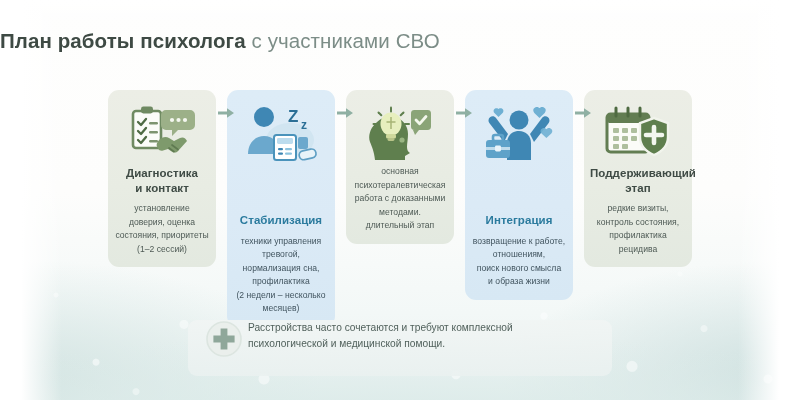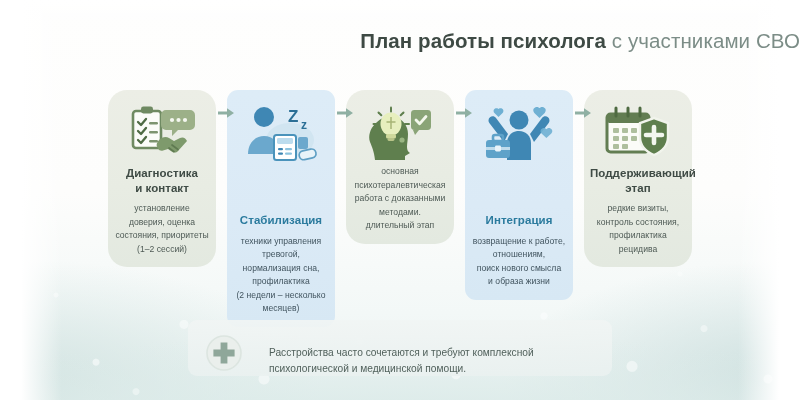--- a/index.html
+++ b/index.html
@@ -48,35 +48,35 @@
     position:absolute; top:0; bottom:0; width:62px; z-index:3; pointer-events:none;
   }
   .bg-edge-l{ left:0;  background:linear-gradient(90deg,#ffffff 0%,#ffffff 34%, rgba(255,255,255,0) 100%); }
   .bg-edge-r{ right:0; background:linear-gradient(270deg,#ffffff 0%,#ffffff 34%, rgba(255,255,255,0) 100%); }
   .bg-edge-t{ position:absolute; left:0; right:0; top:0; height:26px; z-index:3;
               background:linear-gradient(180deg,#ffffff 0%,rgba(255,255,255,0) 100%); pointer-events:none; }
 
   
   #title{
     position:absolute; top:28px; left:0; right:0; z-index:5;
-    text-align:right; font-size:20.5px; line-height:26px; white-space:nowrap;
+    text-align:left; font-size:20.5px; line-height:26px; white-space:nowrap;
   }
   #title .t-strong{ font-weight:bold; color:#3e4a44; letter-spacing:.1px; }
   #title .t-light { font-weight:normal; color:#7c8d87; letter-spacing:.1px; }
 
   
   #cards{
     position:absolute; top:90px; left:108px; width:584px; height:210px; z-index:5;
     display:flex; justify-content:space-between; align-items:flex-start;
   }
   .card{
     position:relative; width:108px; border-radius:11px;
     padding:11px 6px 12px; text-align:center;
   }
-  .card.green{ background:linear-gradient(180deg,#eceee6 0%,#e8ece3 55%,#e3e9e0 100%);border-radius:19px; }
+  .card.green{ background:linear-gradient(180deg,#eceee6 0%,#e8ece3 55%,#e3e9e0 100%); }
   .card.blue { background:linear-gradient(180deg,#ddecf7 0%,#dbeaf6 55%,#d7e8f4 100%); }
 
   .icon-wrap{ height:64px; display:flex; align-items:center; justify-content:center; }
   .icon-wrap svg{ display:block; }
 
   .card h3{
     font-size:11.5px; line-height:14.5px; font-weight:bold; margin:1px 0 7px;
     letter-spacing:.05px;
   }
   .card.green h3{ color:#3f4b45; }
@@ -92,21 +92,21 @@
   .arrow{
     position:absolute; top:107px; width:16px; height:12px; z-index:6;
   }
   .arrow svg{ display:block; }
 
   
   #banner{
     position:absolute; left:188px; top:320px; width:424px; height:56px; z-index:5;
     background:linear-gradient(180deg,rgba(241,245,244,.92) 0%, rgba(234,241,240,.9) 100%);
     border-radius:9px;
-    display:flex; align-items:flex-end; gap:26px; padding:0 17px;
+    display:flex; align-items:flex-start; gap:5px; padding:0 17px;
   }
   #banner .b-icon{ flex:0 0 auto; }
   #banner .b-text{ font-size:10.2px; line-height:15.5px; color:#51615c; }
 </style>
 </head>
 <body>
 
 <div id="stage">
   <div class="bg-soft"></div>
   <div class="bg-speckle"></div>

